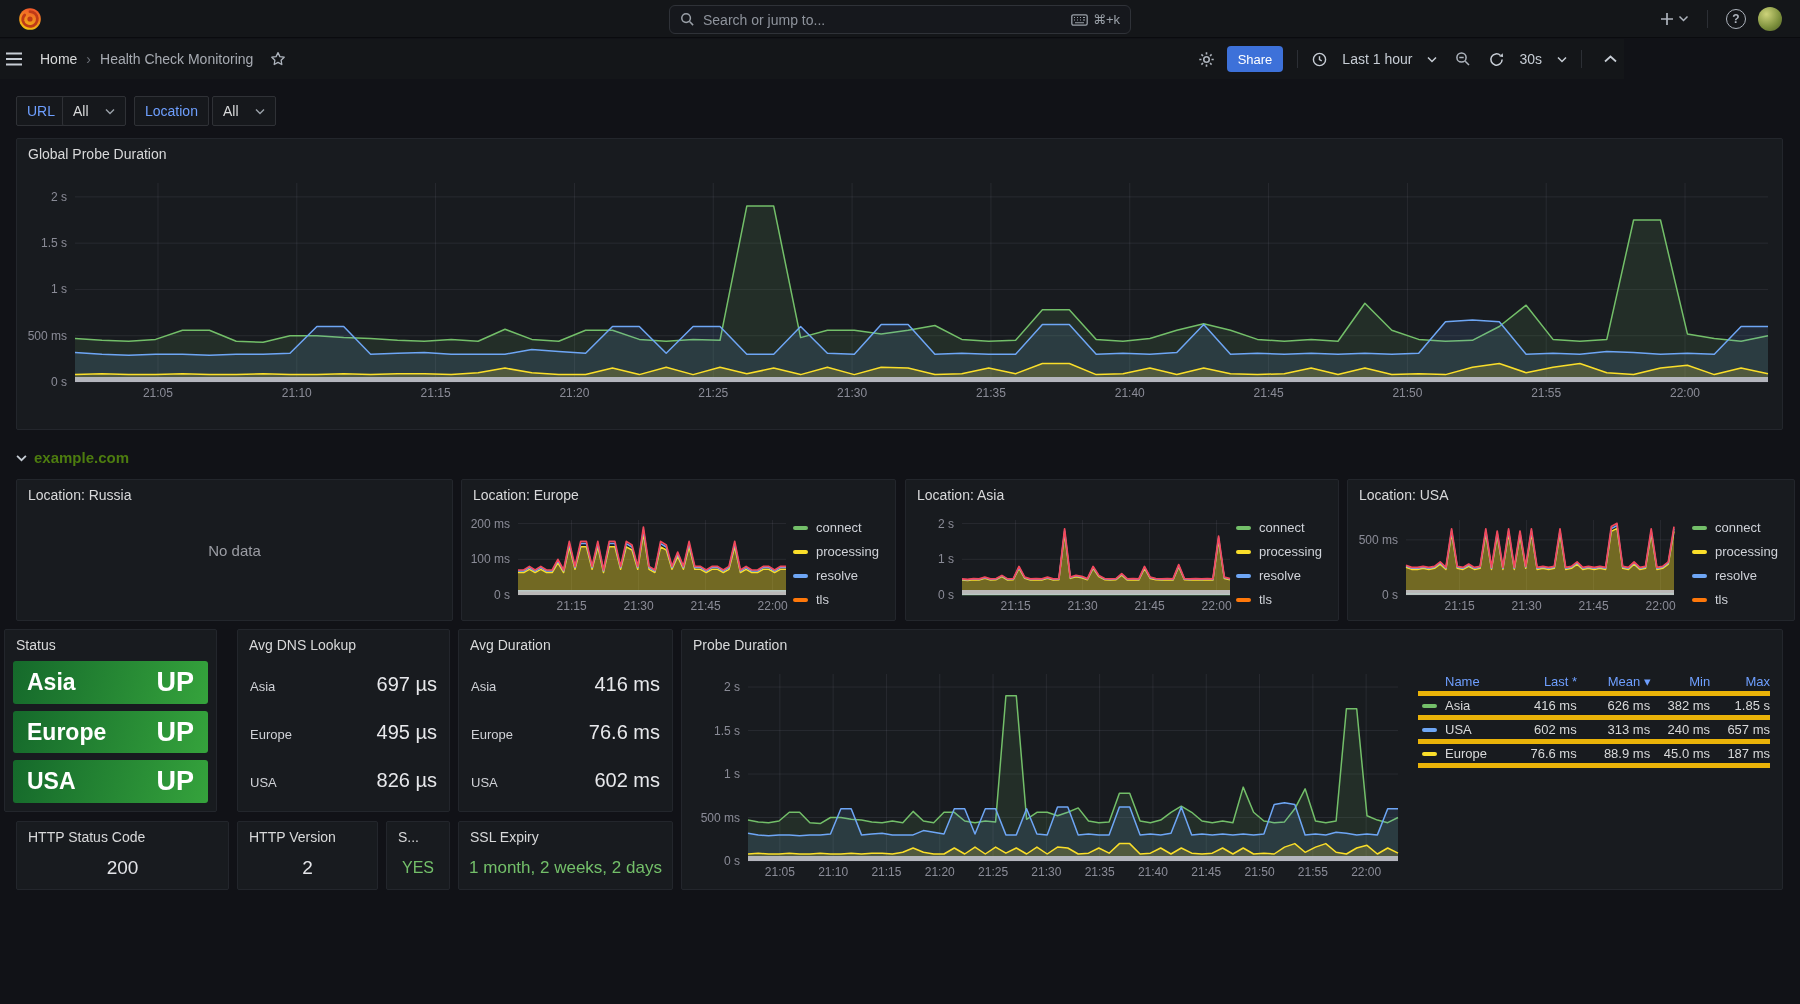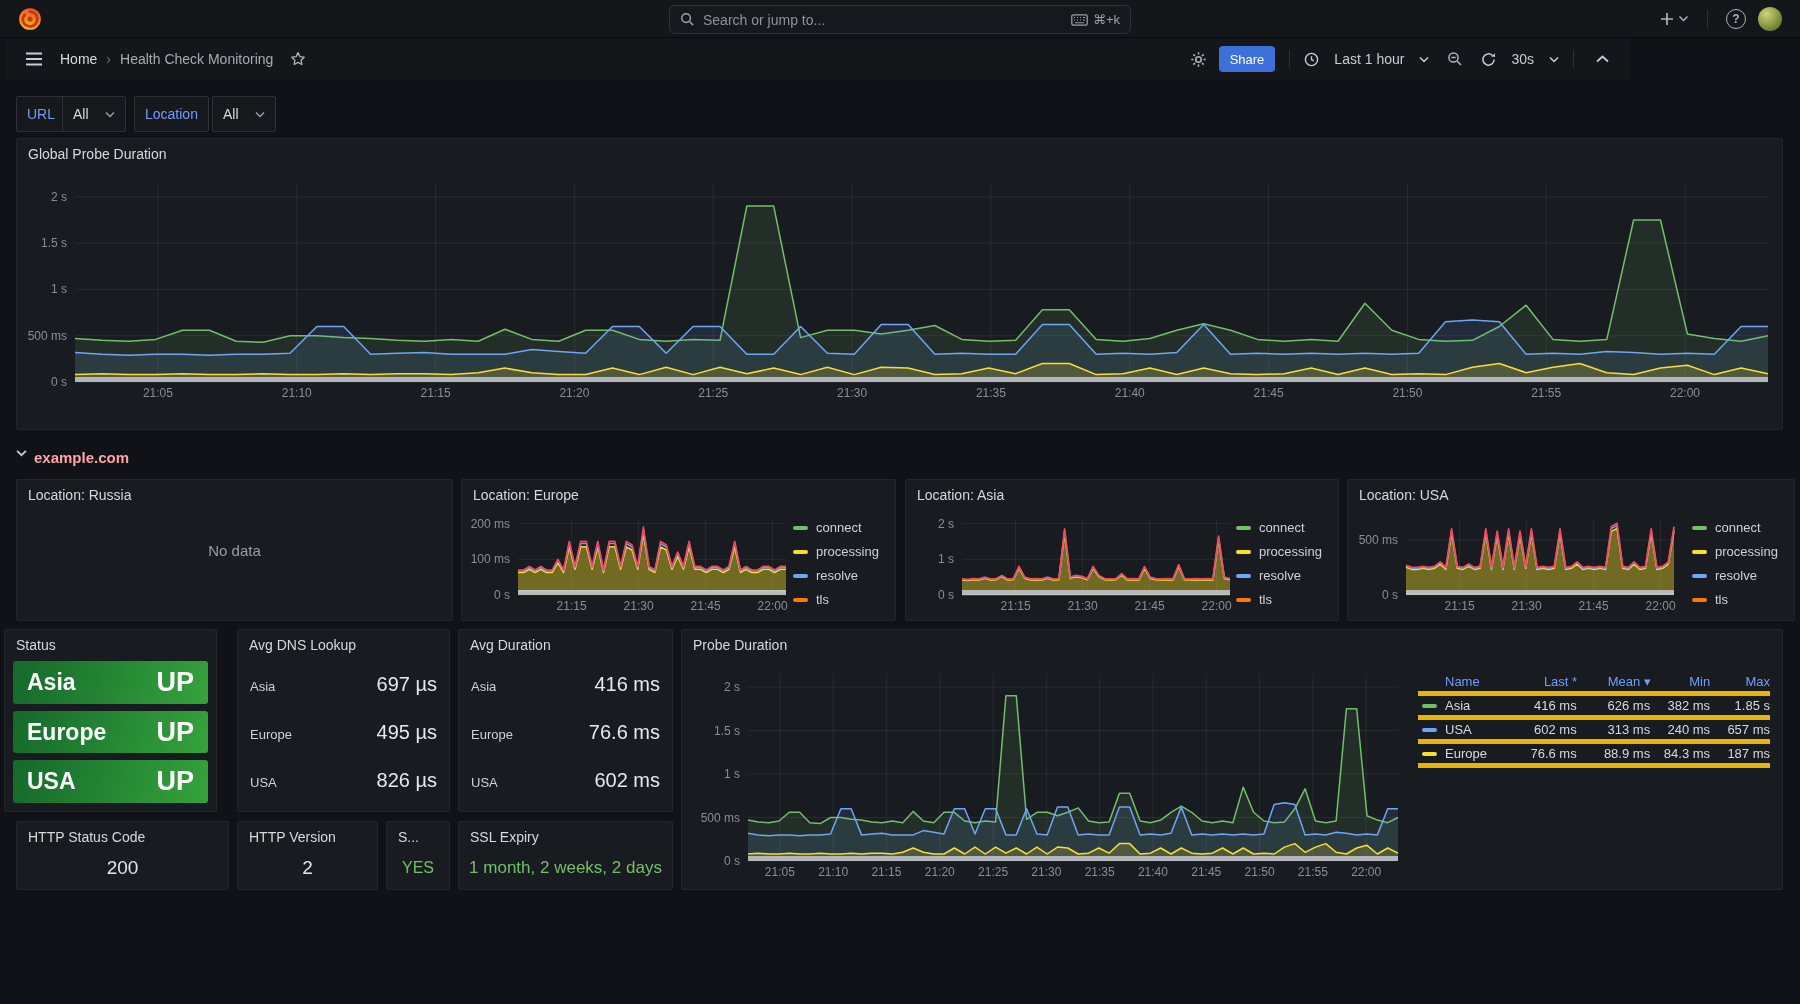--- a/index.html
+++ b/index.html
@@ -2,54 +2,54 @@
 <html><head>
 <meta charset="utf-8">
 <style>
   *{box-sizing:border-box;margin:0;padding:0}
   html,body{width:1800px;height:1004px}
   body{position:relative;overflow:hidden;background:#111217;color:#d8d9da;
        font-family:"Liberation Sans","DejaVu Sans",sans-serif;font-size:13px}
   
   .topnav{position:absolute;left:0;top:0;width:1800px;height:38px;background:#141619;
           border-bottom:1px solid #0a0b0e;display:flex;align-items:center;padding:0 16px}
-  .toolbar{position:absolute;left:6px;top:39px;width:1624px;height:40px;background:#141619;
-           display:flex;align-items:center;padding:0 14px}
+  .toolbar{position:absolute;left:0;top:39px;width:1624px;height:40px;background:#141619;
+           display:flex;align-items:center;padding:0 0}
   .icon-btn{display:flex;align-items:center;justify-content:center;width:28px;height:28px;
             color:#aeb4bd;cursor:pointer;border-radius:4px}
   .searchbox{position:absolute;left:50%;top:5px;transform:translateX(-50%);width:462px;height:29px;
              background:#16181d;border:1px solid #2f3238;border-radius:6px;display:flex;align-items:center;padding:0 10px;gap:8px}
   .searchbox input{flex:1;background:transparent;border:none;outline:none;color:#84cc16;font-size:14px;font-family:inherit}
   .searchbox input::placeholder{color:#8e939c}
   .kbd-hint{display:flex;align-items:center;gap:5px;color:#9aa0a8;font-size:13px}
   .nav-right{margin-left:auto;display:flex;align-items:center;gap:6px}
   .divider{width:1px;height:18px;background:#2c2f35;margin:0 8px}
   .help-circle{width:20px;height:20px;border:1.5px solid #aeb4bd;border-radius:50%;display:flex;
                align-items:center;justify-content:center;font-size:12px;color:#aeb4bd;font-weight:bold}
   .avatar{width:24px;height:24px;border-radius:50%;background:radial-gradient(circle at 35% 30%,#cdd37a,#7c8f3c 60%,#4c5c26)}
   .breadcrumb{display:flex;align-items:center;gap:9px;margin-left:12px;font-size:14px}
   .breadcrumb .home{color:#d8d9da}
   .breadcrumb .sep{color:#6c7077}
   .breadcrumb .page{color:#a7abb2}
   .share-btn{background:#3d71d9;color:#fff;font-size:13px;font-weight:500;border:none;border-radius:4px;
              height:26px;padding:0 11px;display:flex;align-items:center;cursor:pointer}
   .tp-text{color:#c7cdd5;font-size:14px;display:flex;align-items:center;gap:15px;cursor:pointer}
   
-  .var-box{position:absolute;height:36px;display:flex;align-items:center;padding:0 10px;
+  .var-box{position:absolute;height:30px;display:flex;align-items:center;padding:0 10px;
            background:#16181c;border:1px solid #2f3136;border-radius:2px;font-size:14px;cursor:pointer}
   .var-label{color:#6e9fff;font-weight:500}
   .var-value{color:#d8d9da;gap:8px}
   
   .panel{position:absolute;background:#181b1f;border:1px solid #23262c;border-radius:2px}
   .panel-title{padding:7px 11px;font-size:14px;font-weight:500;color:#d8d9da;white-space:nowrap;
                overflow:hidden;text-overflow:ellipsis;cursor:pointer}
   .chart{position:absolute}
   .nodata{position:absolute;inset:0;display:flex;align-items:center;justify-content:center;
           color:#9b9da4;font-size:15px}
-  .row-header{position:absolute;display:flex;gap:7px;color:#fca5a5;
+  .row-header{position:absolute;display:flex;align-items:center;gap:7px;color:#4d7c0f;
               font-size:15px;font-weight:bold;cursor:pointer}
   
   .legend-h{position:absolute;display:flex;gap:20px;align-items:center;font-size:13px;color:#cfd2d8}
   .legend-v{position:absolute;display:flex;flex-direction:column;gap:9px;font-size:13px;color:#cfd2d8}
   .lg-item{display:flex;align-items:center;gap:8px;cursor:pointer}
   .swatch{display:inline-block;width:15px;height:4px;border-radius:2px;flex:none}
   
   .tiles{position:absolute;left:8px;right:8px;top:31px;bottom:8px;display:flex;flex-direction:column;gap:7px}
   .tile{flex:1;border-radius:3px;background:linear-gradient(105deg,#15692b,#35a33c);
         display:flex;align-items:center;justify-content:space-between;padding:0 14px;color:#fff}
@@ -523,21 +523,21 @@
       <span class="c-name"><i class="swatch" style="background:#6ea6f5"></i>USA</span>
         <span class="c-num w1">602 ms</span>
         <span class="c-num w2">313 ms</span>
         <span class="c-num ">240 ms</span>
         <span class="c-num ">657 ms</span>
       </div>
       <div class="tr">
       <span class="c-name"><i class="swatch" style="background:#fade2a"></i>Europe</span>
         <span class="c-num w1">76.6 ms</span>
         <span class="c-num w2">88.9 ms</span>
-        <span class="c-num ">84.3 ms</span>
+        <span class="c-num ">45.0 ms</span>
         <span class="c-num ">187 ms</span>
       </div>
     </div>
 </section>
 
 <section class="panel" style="left:16px;top:821px;width:213px;height:69px">
   <div class="panel-title">HTTP Status Code</div>
   <div class="single-val">200</div>
 </section>
 <section class="panel" style="left:237px;top:821px;width:141px;height:69px">

